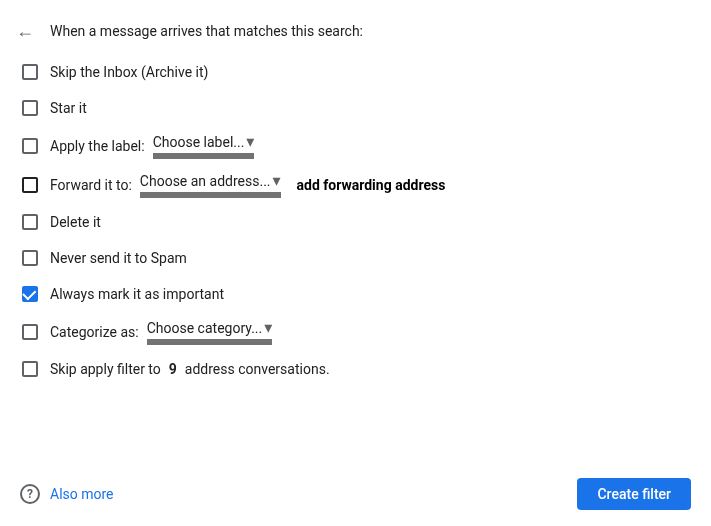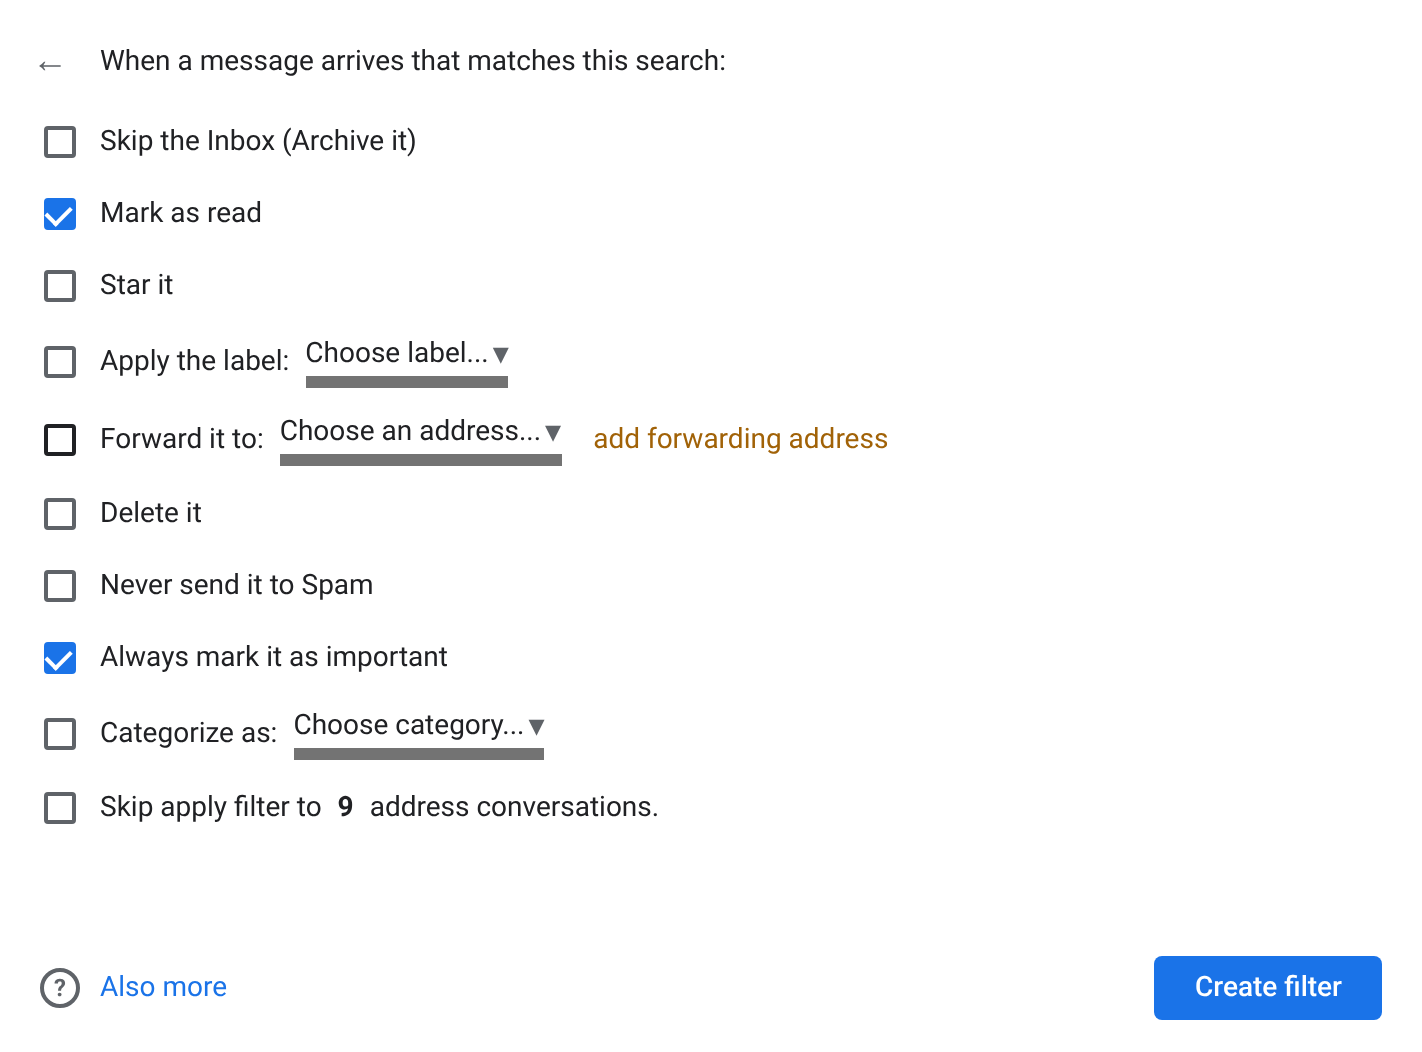--- a/index.html
+++ b/index.html
@@ -105,24 +105,25 @@
       border-bottom: 6px solid #737373;
       padding-bottom: 2px;
     }
 
     .dropdown-arrow {
       color: #5f6368;
       font-size: 16px;
     }
 
     .link-text {
-      color: #a16207;
+      color: #000000;
       cursor: pointer;
       text-decoration: none;
       margin-left: 8px;
+      font-weight: bold;
     }
 
     .bold {
       font-weight: bold;
     }
 
     .footer {
       display: flex;
       align-items: center;
       justify-content: space-between;
@@ -179,26 +180,20 @@
 
 <div class="content">
 
   <div class="filter-row">
     <div class="checkbox-wrapper">
       <div class="checkbox"></div>
     </div>
     <span class="row-label">Skip the Inbox (Archive it)</span>
   </div>
 
-  <div class="filter-row">
-    <div class="checkbox-wrapper">
-      <div class="checkbox checked"></div>
-    </div>
-    <span class="row-label">Mark as read</span>
-  </div>
 
   <div class="filter-row">
     <div class="checkbox-wrapper">
       <div class="checkbox"></div>
     </div>
     <span class="row-label">Star it</span>
   </div>
 
   <div class="filter-row">
     <div class="checkbox-wrapper">

